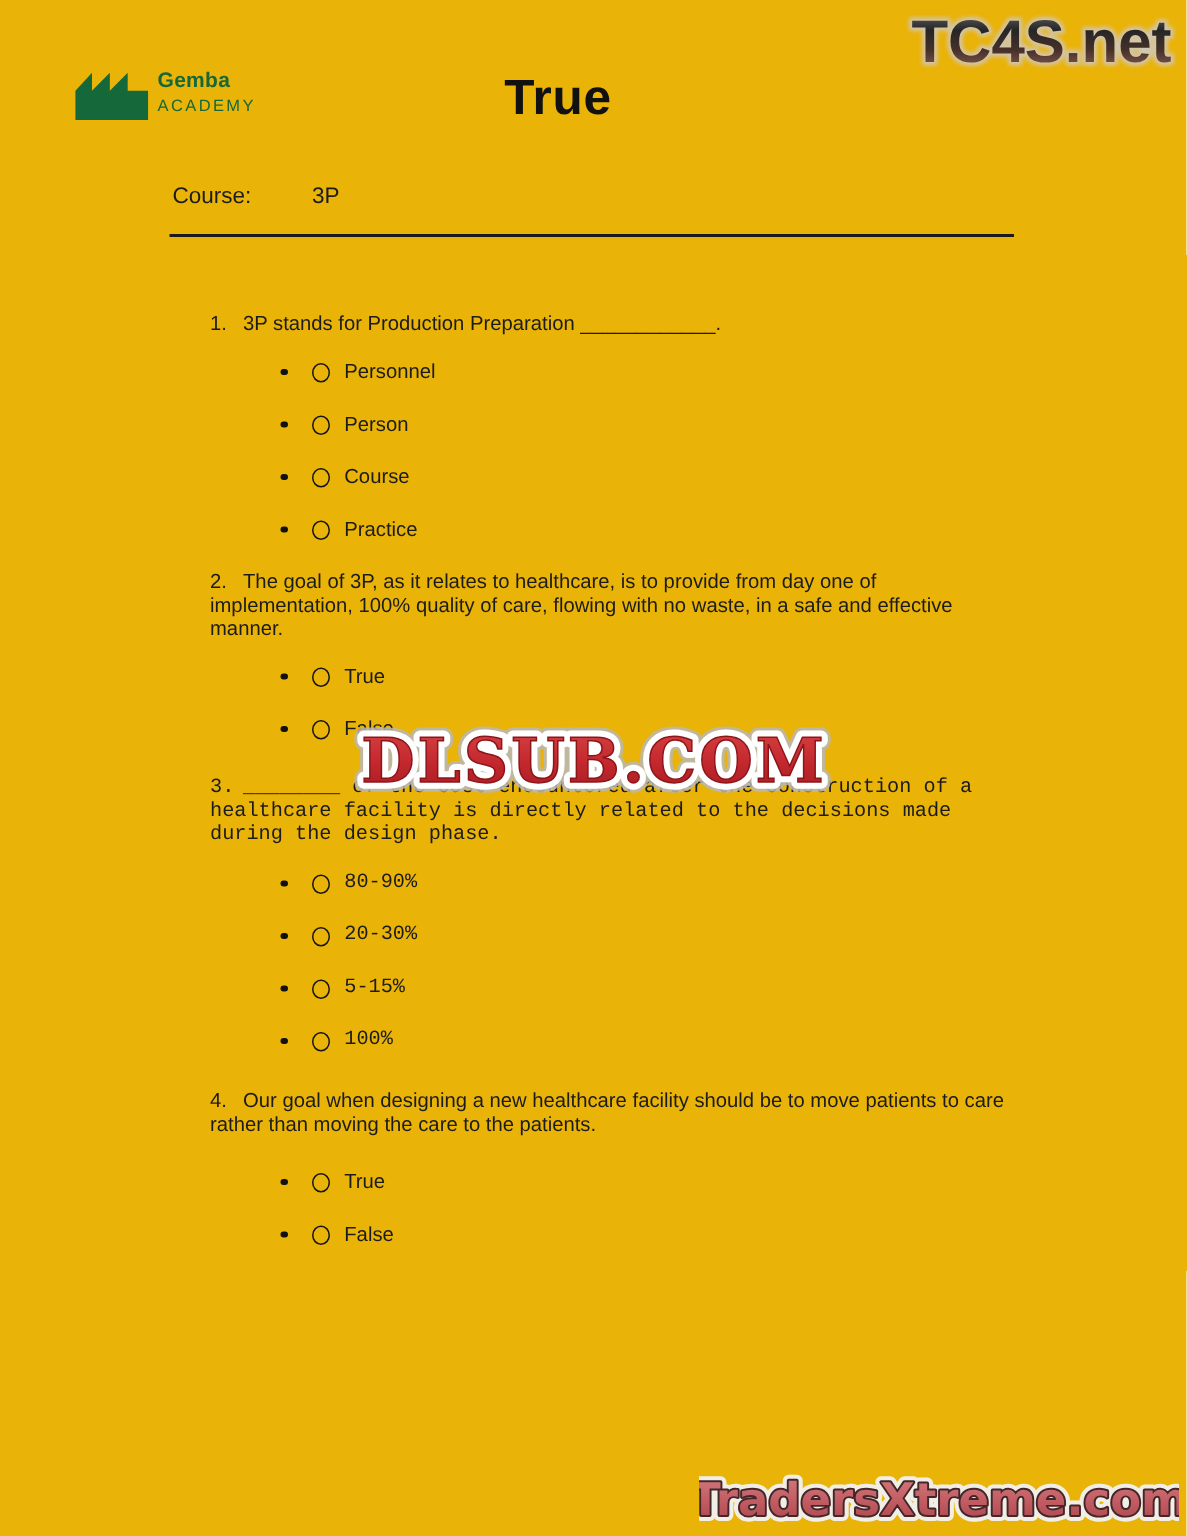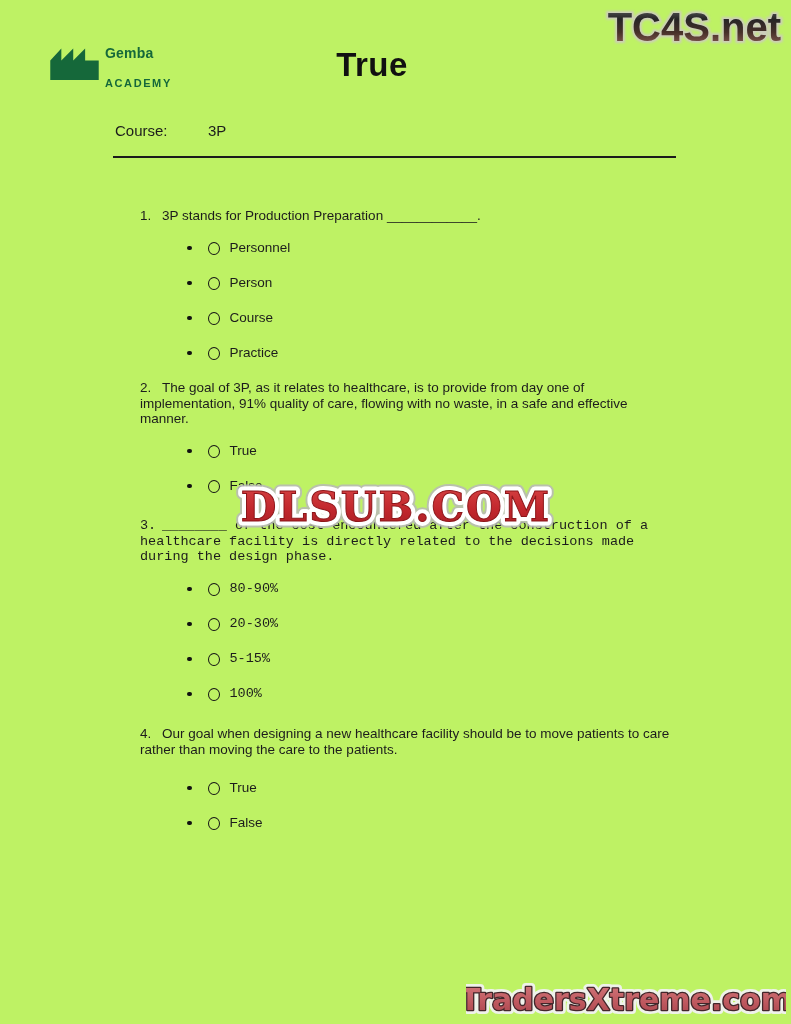--- a/index.html
+++ b/index.html
@@ -1,29 +1,29 @@
 <!DOCTYPE html>
 <html><head>
 <meta charset="utf-8">
 <style>
   html,body{margin:0;padding:0;background:#fff;}
   .page{
-    position:relative;width:791px;height:1024px;background:#bef264;
+    position:relative;width:791px;height:1024px;background:#eab308;
     font-family:"Liberation Sans",sans-serif;color:#1c1c1c;overflow:hidden;
   }
 
   
   .wm-top{position:absolute;top:0;right:2px;}
 
   
   .logo{position:absolute;left:50px;top:46px;display:flex;align-items:flex-start;}
   .logo-icon{flex:0 0 auto;}
   .logo-text{margin-left:6px;line-height:1;}
   .logo-name{font-size:14px;font-weight:bold;color:#15683a;letter-spacing:0.2px;}
-  .logo-sub{font-size:11px;font-weight:bold;color:#15683a;letter-spacing:1.6px;margin-top:18px;}
+  .logo-sub{font-size:11px;font-weight:normal;color:#15683a;letter-spacing:1.6px;margin-top:6px;}
   .page-title{
     position:absolute;left:0;top:46px;width:744px;text-align:center;
     font-size:33px;font-weight:bold;color:#111;letter-spacing:0.5px;
   }
 
   
   .course-row{position:absolute;left:115px;top:122px;font-size:15px;color:#1c1c1c;}
   .course-label{display:inline-block;width:93px;}
   .rule{position:absolute;left:113px;top:156px;width:563px;height:2px;background:#1b1b1b;}
 
@@ -105,21 +105,21 @@
           </li>
         <li class="option">
             <span class="bullet"></span>
             <span class="radio"></span>
             <span class="opt-label">Practice</span>
           </li>
       </ul>
     </div>
 
     <div class="question q2">
-      <p class="q-line"><span class="q-num">2.</span><span>The goal of 3P, as it relates to healthcare, is to provide from day one of implementation, 91% quality of care, flowing with no waste, in a safe and effective manner.</span></p>
+      <p class="q-line"><span class="q-num">2.</span><span>The goal of 3P, as it relates to healthcare, is to provide from day one of implementation, 100% quality of care, flowing with no waste, in a safe and effective manner.</span></p>
       <ul class="options">
         <li class="option">
             <span class="bullet"></span>
             <span class="radio"></span>
             <span class="opt-label">True</span>
           </li>
         <li class="option">
             <span class="bullet"></span>
             <span class="radio"></span>
             <span class="opt-label">False</span>

